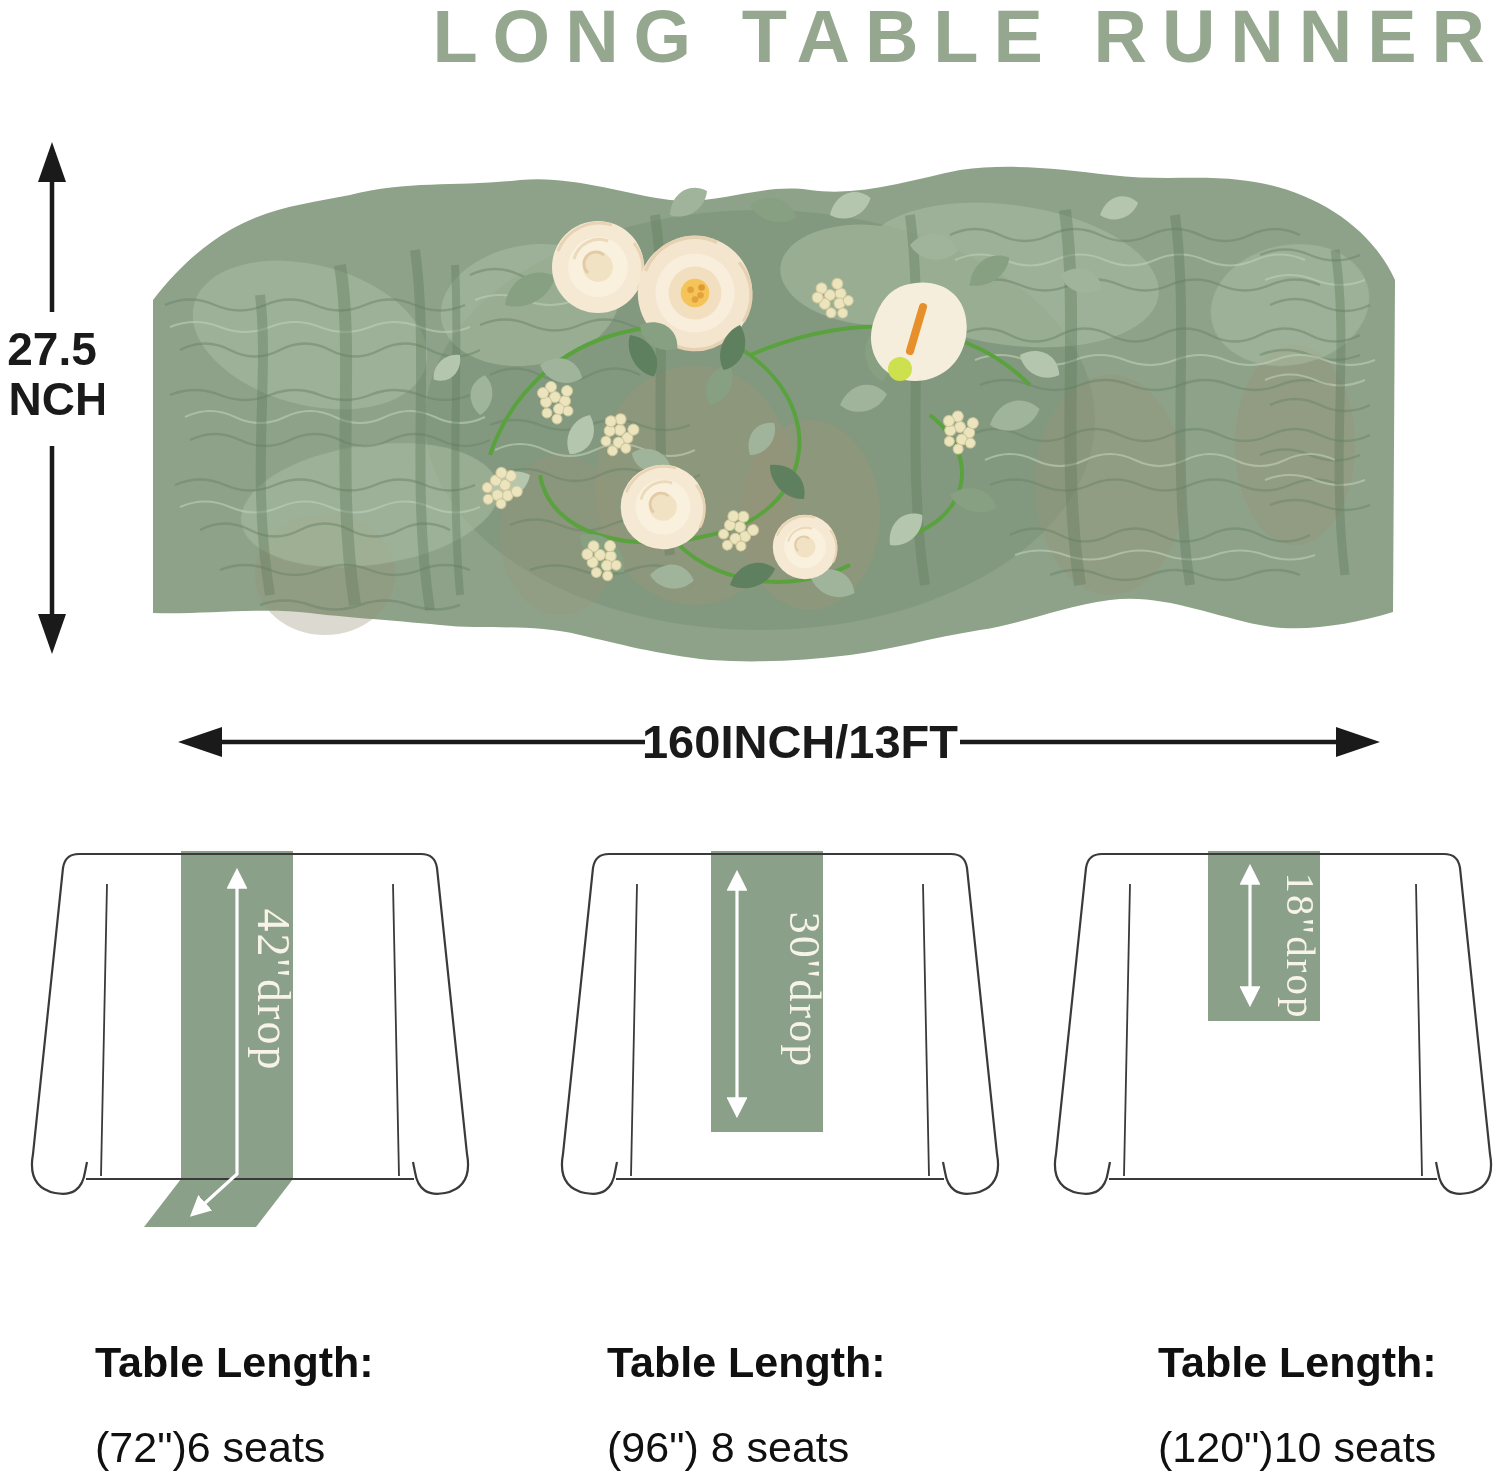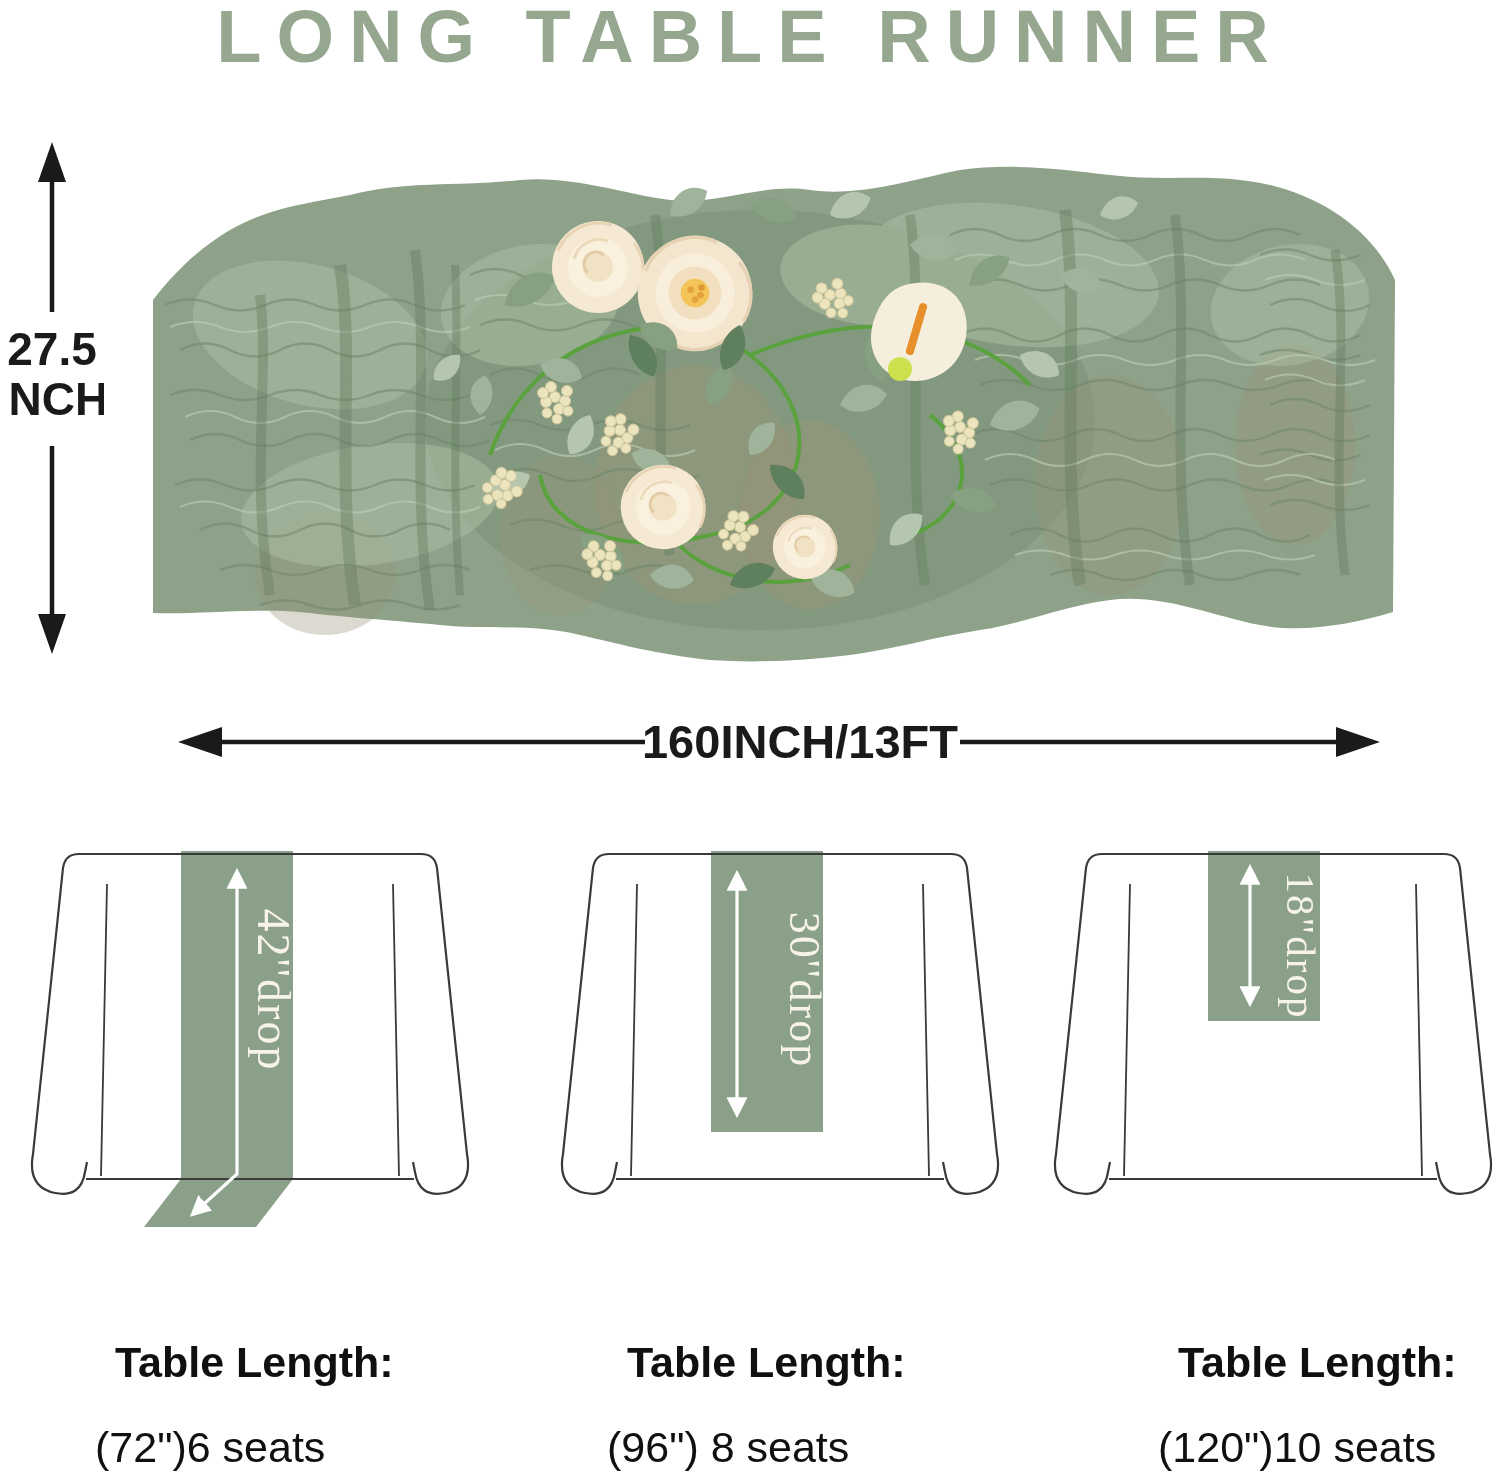--- a/index.html
+++ b/index.html
@@ -5,27 +5,27 @@
   :root{
     --title-green:#95a88f;
     --runner-green:#8ba088;
     --dimension-black:#1a1a1a;
   }
   *{margin:0;padding:0;box-sizing:border-box;}
   html,body{width:1500px;height:1473px;background:#ffffff;overflow:hidden;
     font-family:"Liberation Sans",sans-serif;}
   .page{position:relative;width:1500px;height:1473px;background:#fff;}
   .title{
-    position:absolute;top:0px;left:0;width:100%;text-align:center;
+    position:absolute;top:0px;left:0;width:100%;text-align:right;
     font-size:74px;font-weight:bold;letter-spacing:15px;line-height:1.0;
     color:var(--title-green,#95a88f);white-space:nowrap;
   }
   .abs{position:absolute;}
   .caption{position:absolute;white-space:nowrap;color:#101010;}
-  .caption .line1{font-size:43px;font-weight:bold;margin-left:20px;}
+  .caption .line1{font-size:43px;font-weight:bold;}
   .caption .line2{font-size:43px;font-weight:normal;margin-top:36px;}
   svg text.dimnum{font-family:"Liberation Sans",sans-serif;font-weight:bold;fill:var(--dimension-black,#1a1a1a);}
   svg text.droptxt{font-family:"Liberation Serif",serif;}
 </style>
 </head>
 <body>
 
 <div class="page">
 
   <div class="title">LONG TABLE RUNNER</div>

